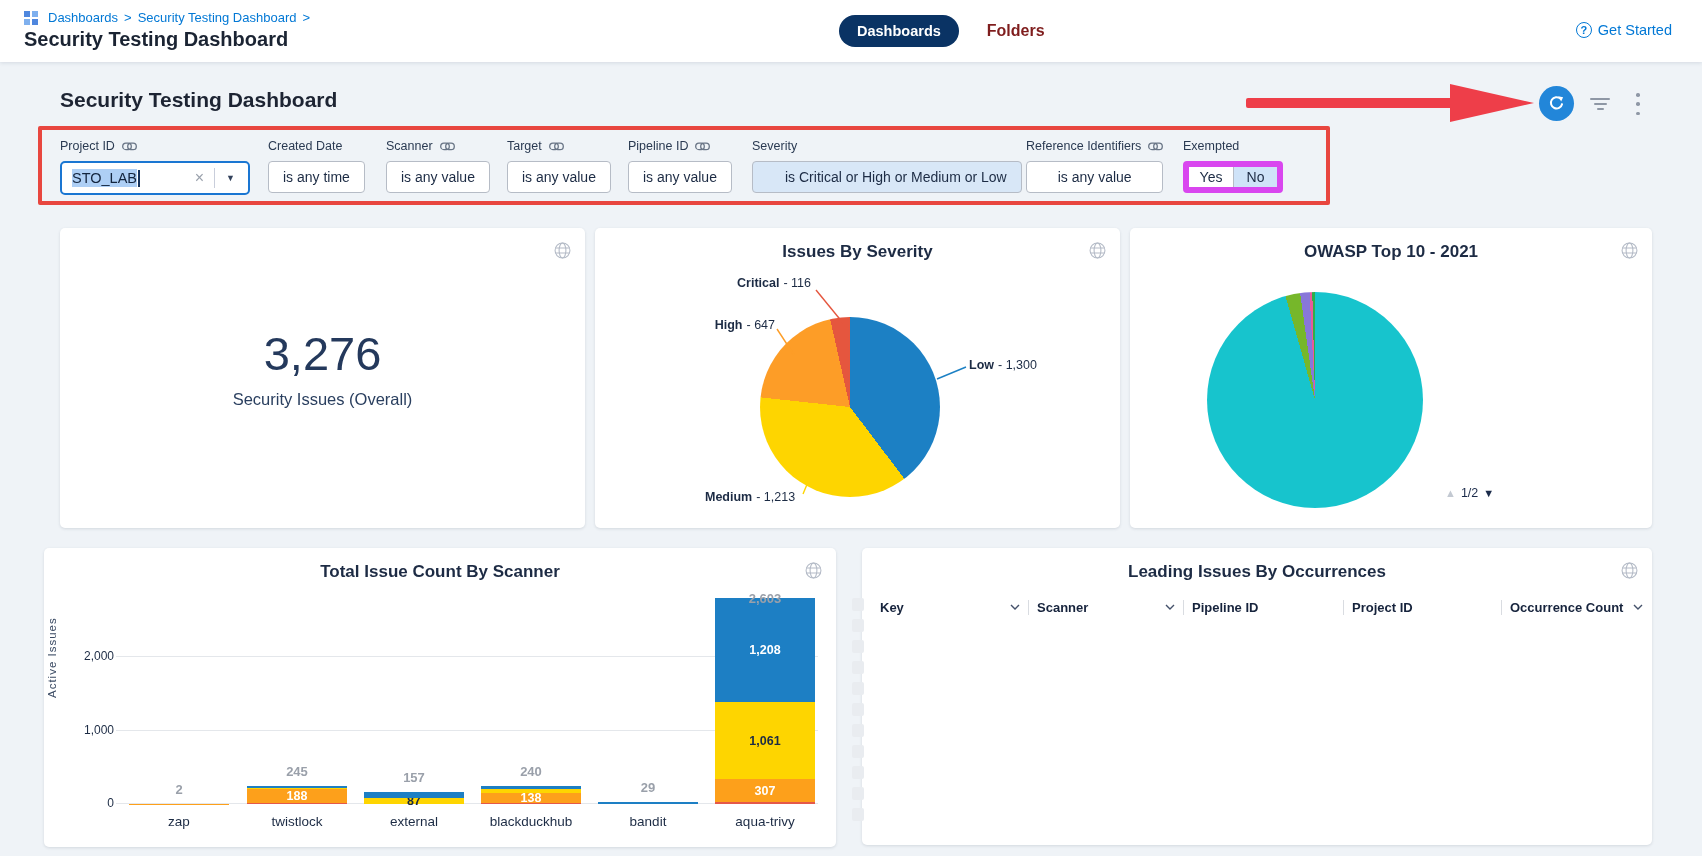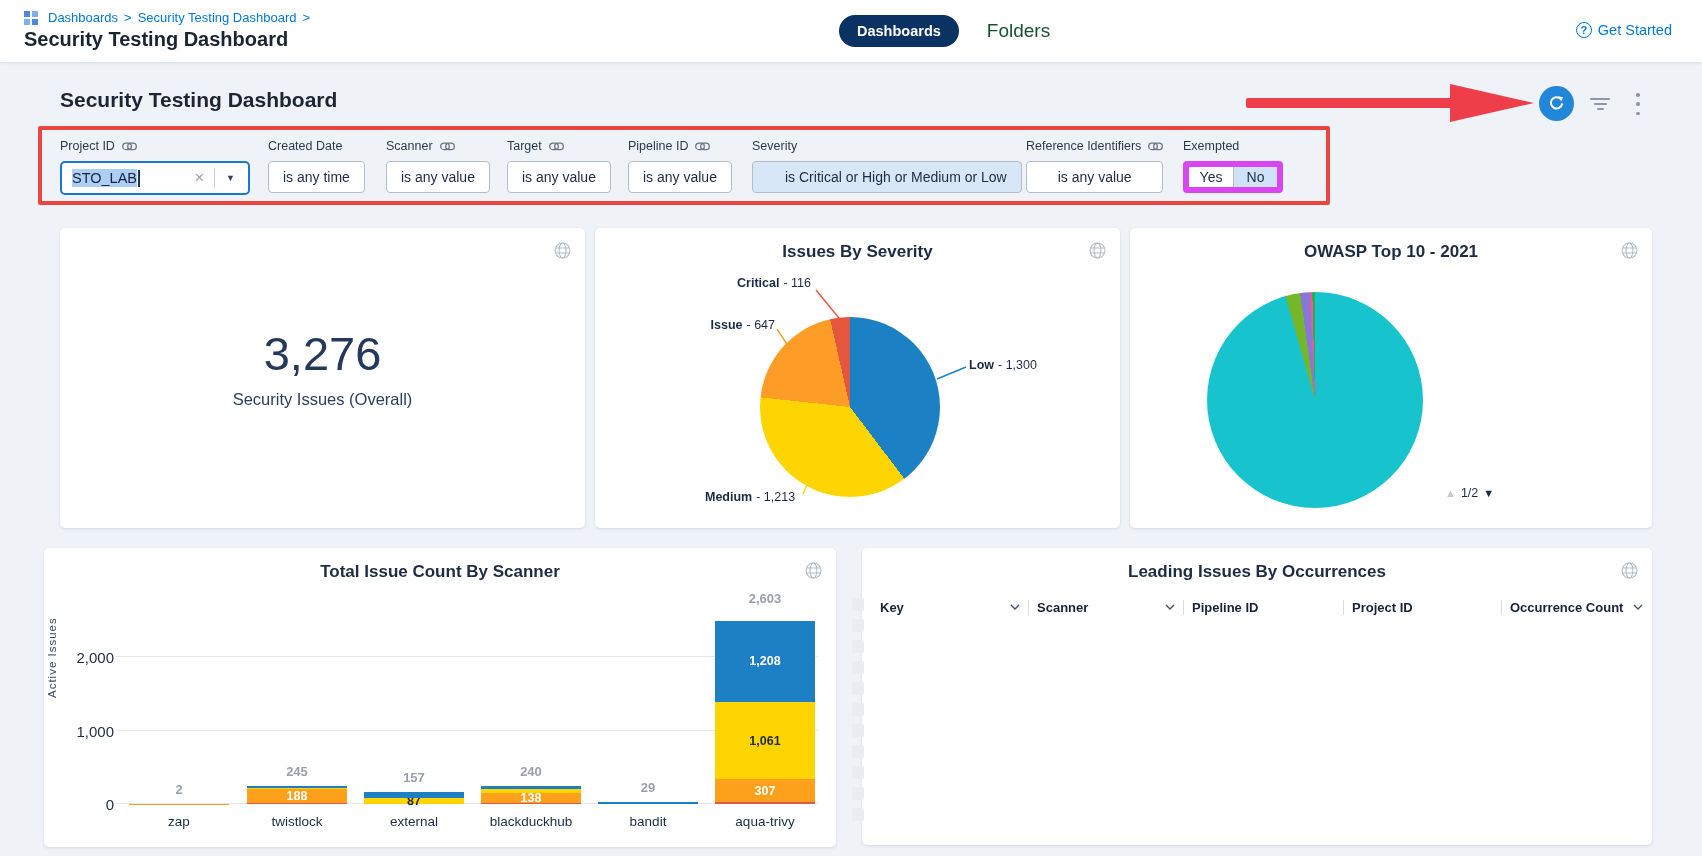--- a/index.html
+++ b/index.html
@@ -13,21 +13,21 @@
   .crumb { color:#0278d5; text-decoration:none; cursor:pointer; }
   .crumb-sep { color:#0278d5; }
   .grid-icon { display:inline-grid; grid-template-columns:6px 6px; grid-gap:2px; margin-right:4px; }
   .grid-icon i { width:6px; height:6px; display:block; }
   .grid-icon i:nth-child(1){background:#4f87de;} .grid-icon i:nth-child(2){background:#7fb0ee;}
   .grid-icon i:nth-child(3){background:#7fb0ee;} .grid-icon i:nth-child(4){background:#4f87de;}
   .page-title { position:absolute; left:24px; top:28px; font-size:20px; font-weight:700; color:#1b2433; }
   .tabs { position:absolute; left:839px; top:15px; display:flex; align-items:center; gap:28px; }
   .tab { border:none; cursor:pointer; font-family:inherit; }
   .tab.active { background:#0a3364; color:#fff; height:32px; border-radius:16px; padding:0 18px; font-size:14.5px; font-weight:600; }
-  .tab.link { background:transparent; color:#14532d; font-size:19px; font-weight:400; }
+  .tab.link { background:transparent; color:#7f1d1d; font-size:16px; font-weight:700; }
   .get-started { position:absolute; right:30px; top:22px; display:flex; align-items:center; gap:6px;
                  color:#0278d5; font-size:14.5px; text-decoration:none; cursor:pointer; }
   .q-icon { width:16px; height:16px; border:1.5px solid #0278d5; border-radius:50%; font-size:11px;
             display:flex; align-items:center; justify-content:center; font-weight:700; }
 
   
   .section-title { position:absolute; left:60px; top:88px; font-size:21px; font-weight:600; color:#1d2433; }
   .refresh-btn { position:absolute; left:1539px; top:86px; width:35px; height:35px; border-radius:50%;
                  background:#2286d9; border:none; display:flex; align-items:center; justify-content:center; cursor:pointer; }
   .filter-toggle { position:absolute; left:1588px; top:95px; width:24px; height:18px; cursor:pointer; }
@@ -84,21 +84,21 @@
   #lbl-high     { left:78px; top:90px; width:102px; text-align:right; }
   #lbl-low      { left:374px; top:130px; }
   #lbl-medium   { left:110px; top:262px; }
   .pager { position:absolute; left:315px; top:258px; display:flex; align-items:center; gap:5px; font-size:12.5px; color:#1b2b4a; }
   .pager .up { color:#c3c9d2; cursor:default; font-size:11px; }
   .pager .down { color:#1b2b4a; cursor:pointer; font-size:11px; }
 
   
   #bar-plot { position:absolute; left:78px; top:54px; width:700px; height:202px; }
   .gridline { position:absolute; left:-6px; right:4px; height:1px; background:#e4e7eb; }
-  .ytick { position:absolute; left:14px; width:56px; text-align:right; font-size:15px; color:#1c2b44; }
+  .ytick { position:absolute; left:14px; width:56px; text-align:right; font-size:12px; color:#1c2b44; }
   .ylab { position:absolute; left:2px; top:150px; font-size:11.5px; color:#3a4a63; letter-spacing:1px;
           transform:rotate(-90deg); transform-origin:left top; }
   .bar-col { position:absolute; bottom:0; width:100px; display:flex; flex-direction:column-reverse; }
   .bar-seg { position:relative; width:100%; }
   .seg-label { position:absolute; left:0; right:0; top:50%; transform:translateY(-50%); text-align:center;
                font-size:12.5px; font-weight:700; line-height:1; }
   .bar-total { position:absolute; width:100px; text-align:center; font-size:13px; font-weight:700; color:#9aa0aa; }
   .bar-cat { position:absolute; top:212px; width:120px; text-align:center; font-size:13.5px; color:#1c2b44; }
 
   
@@ -267,21 +267,21 @@
     <path d="M1.4 5.6 H14.6 M1.4 10.4 H14.6" stroke="#b3bac6" fill="none"></path>
   </svg>
   <div class="pie" id="pie-sev" style="background: conic-gradient(rgb(28, 128, 196) 0deg, rgb(28, 128, 196) 142.857deg, rgb(254, 213, 0) 142.857deg, rgb(254, 213, 0) 276.154deg, rgb(253, 157, 39) 276.154deg, rgb(253, 157, 39) 347.253deg, rgb(229, 86, 62) 347.253deg, rgb(229, 86, 62) 360deg);"></div>
   <svg class="pie-lines" width="525" height="300">
     <path d="M221,62 L248,95" fill="none" stroke-width="1.4" stroke="#e5563e"></path>
     <path d="M182,101 L199,127" fill="none" stroke-width="1.4" stroke="#fd9d27"></path>
     <path d="M371,139 L342,151" fill="none" stroke-width="1.4" stroke="#1c80c4"></path>
     <path d="M208,266 L213,254" fill="none" stroke-width="1.4" stroke="#fed500"></path>
   </svg>
   <div class="pie-label" id="lbl-critical"><b>Critical</b><span>- 116</span></div>
-  <div class="pie-label" id="lbl-high"><b>Issue</b><span>- 647</span></div>
+  <div class="pie-label" id="lbl-high"><b>High</b><span>- 647</span></div>
   <div class="pie-label" id="lbl-low"><b>Low</b><span>- 1,300</span></div>
   <div class="pie-label" id="lbl-medium"><b>Medium</b><span>- 1,213</span></div>
 </div>
 
 <div class="card" id="card-owasp">
   <div class="card-title">OWASP Top 10 - 2021</div>
   <svg class="globe" width="17" height="17" viewBox="0 0 16 16">
     <circle cx="8" cy="8" r="7" fill="none" stroke="#b3bac6"></circle>
       <ellipse cx="8" cy="8" rx="3.2" ry="7" fill="none" stroke="#b3bac6"></ellipse>
     <path d="M1.4 5.6 H14.6 M1.4 10.4 H14.6" stroke="#b3bac6" fill="none"></path>
@@ -348,21 +348,21 @@
       <div class="bar-total" style="left: 476px; top: 177.87px;">29</div>
       <div class="bar-cat" style="left: 466px;">bandit</div>
       <div class="bar-col" style="left: 593px;">
         <div class="bar-seg" style="height: 1.98327px; background: rgb(228, 88, 74);"></div>
         <div class="bar-seg" style="height: 22.5505px; background: rgb(253, 160, 27);">
           <span class="seg-label" style="color: rgb(255, 255, 255);">307</span>
         </div>
         <div class="bar-seg" style="height: 77.9353px; background: rgb(254, 213, 0); padding-left: 41px;">
           <span class="seg-label" style="color: rgb(28, 43, 68);">1,061</span>
         </div>
-        <div class="bar-seg" style="height: 81px; background: rgb(29, 127, 196);">
+        <div class="bar-seg" style="height: 104px; background: rgb(29, 127, 196);">
           <span class="seg-label" style="color: rgb(255, 255, 255);">1,208</span>
         </div>
       </div>
       <div class="bar-total" style="left: 593px; top: -11.2022px;">2,603</div>
       <div class="bar-cat" style="left: 583px;">aqua-trivy</div>
     </div>
 </div>
 
 <div class="card" id="card-tab">
   <div class="card-title">Leading Issues By Occurrences</div>

